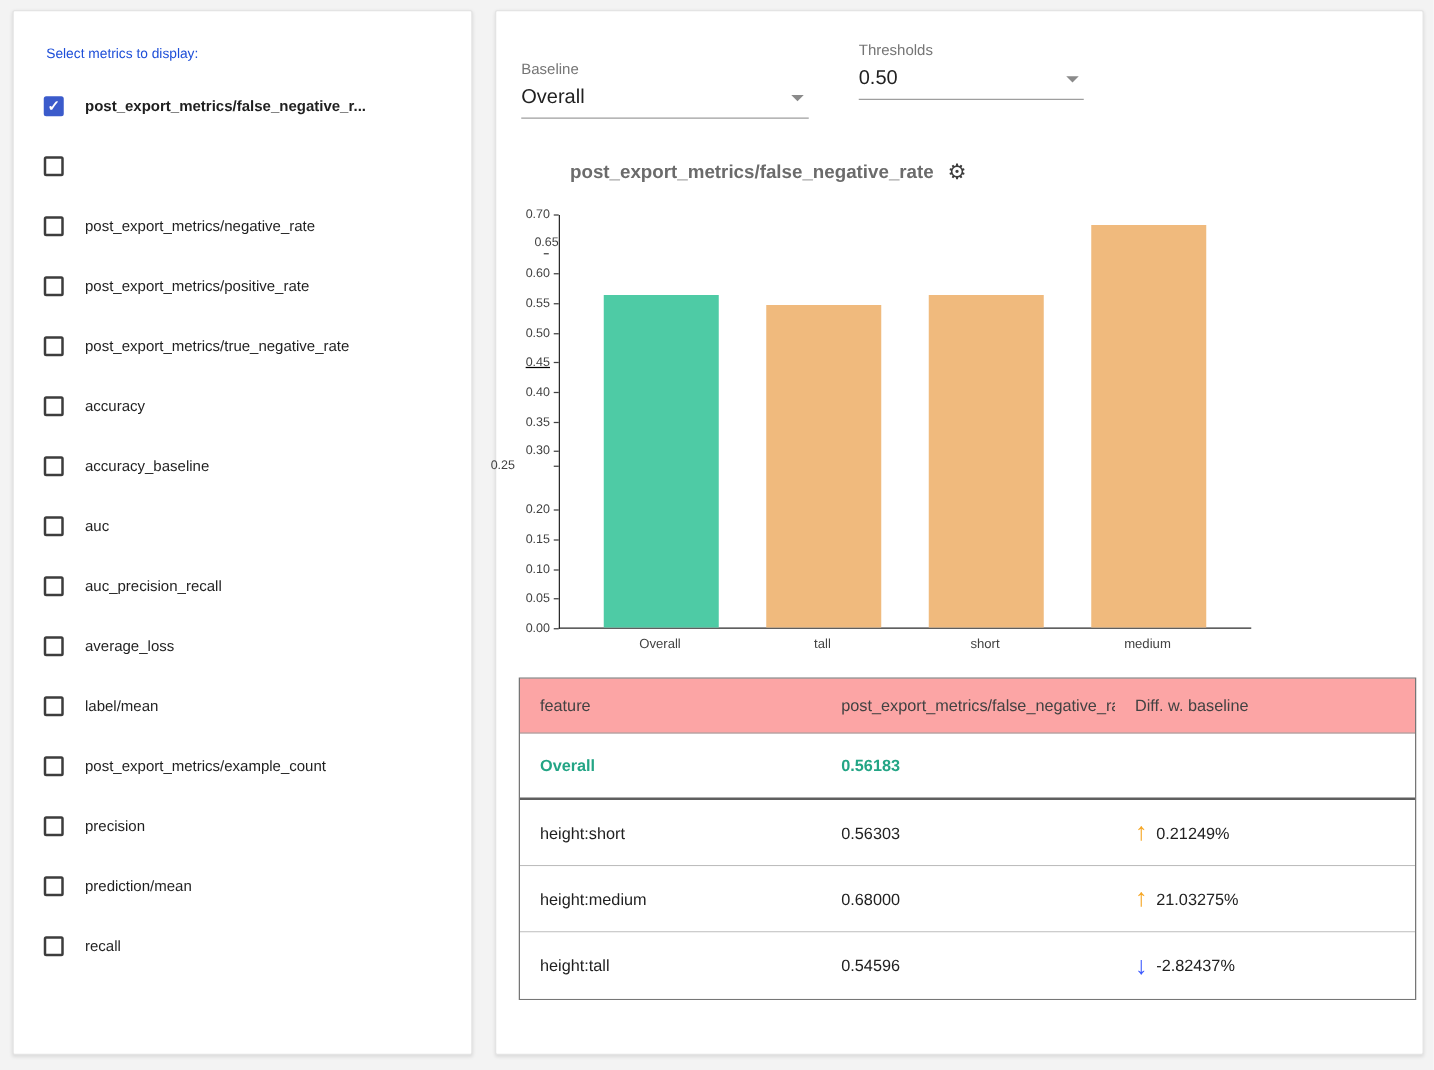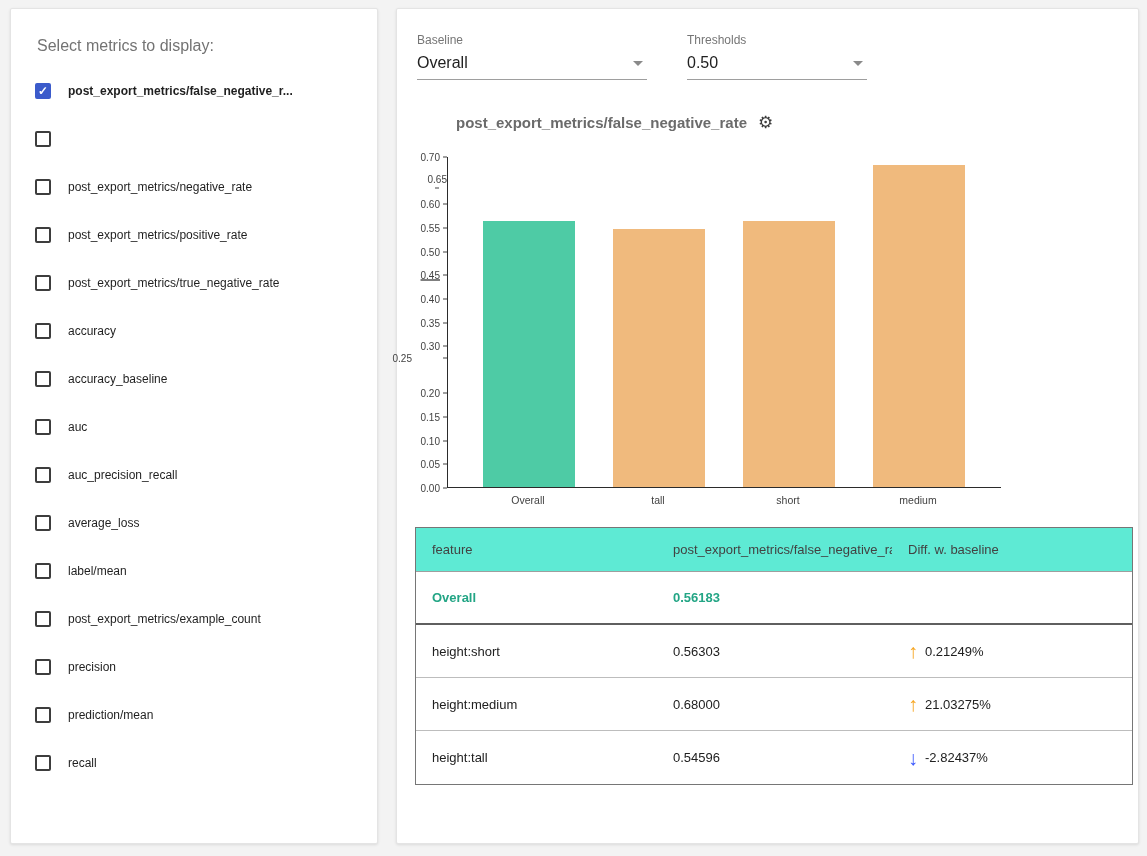--- a/index.html
+++ b/index.html
@@ -6,33 +6,33 @@
   html,body { width:1147px; height:856px; overflow:hidden; }
   body { font-family:"Liberation Sans", sans-serif; background:#f3f3f3; }
   .page { position:relative; width:1147px; height:856px; }
 
   .card { position:absolute; background:#fff; border:1px solid #e4e4e4; border-radius:2px;
           box-shadow:0 1px 3px rgba(0,0,0,0.10); }
   .card.left  { left:10px;  top:8px; width:368px; height:836px; padding:24px 24px; }
   .card.right { left:396px; top:8px; width:743px; height:836px; padding:20px 18px; }
 
   
-  .panel-title { font-size:16px; color:#737373; margin:4px 0 12px 2px; }
+  .panel-title { font-size:11px; color:#1d4ed8; margin:4px 0 12px 2px; }
   .metric-item { height:48px; display:flex; align-items:center; gap:17px; cursor:pointer; }
   .checkbox { width:16px; height:16px; flex:0 0 16px; border:2px solid #3d3d3d; border-radius:2px;
               display:flex; align-items:center; justify-content:center;
               font-size:12px; line-height:1; color:#fff; }
   .checkbox.checked { border-color:var(--checkbox-checked); background:var(--checkbox-checked); font-weight:bold; }
   .metric-label { font-size:12px; color:#1f1f1f; white-space:nowrap; }
   .metric-label.selected { font-weight:bold; }
 
   
   .controls { display:flex; gap:40px; margin:4px 0 0 2px; }
   .dropdown { cursor:pointer; }
-  .dropdown.baseline { width:230px; }
+  .dropdown.baseline { width:230px;margin-top:15px; }
   .dropdown.thresholds { width:180px; }
   .dd-label { font-size:12px; color:#757575; margin-bottom:7px; }
   .dd-value-row { display:flex; justify-content:space-between; align-items:center;
                   border-bottom:1px solid #9e9e9e; padding-bottom:7px; }
   .dd-value { font-size:16px; color:#212121; }
   .dd-arrow { width:0; height:0; border-left:5px solid transparent; border-right:5px solid transparent;
               border-top:5px solid #8a8a8a; margin-right:4px; }
 
   
   .chart-header { margin:34px 0 0 41px; display:flex; align-items:center; gap:11px; }
@@ -48,21 +48,21 @@
   .plot { position:absolute; left:32px; top:0; width:554px; height:331px;
           border-left:1px solid #2b2b2b; border-bottom:1px solid #2b2b2b; }
   .bars { position:absolute; left:0; right:0; bottom:0; top:0; display:flex; align-items:flex-end; padding-left:16px; }
   .bar-slot { width:130px; height:100%; display:flex; align-items:flex-end; justify-content:center; }
   .bar { width:92px; cursor:pointer; }
   .x-labels { position:absolute; left:32px; top:337px; width:554px; display:flex; padding-left:16px; }
   .xtick { width:130px; text-align:center; font-size:10.5px; color:#424242; }
 
   
   .metric-table { margin-top:10px; width:718px; border:1px solid #767676; background:#fff; }
-  .t-head { display:grid; grid-template-columns:241px 235px 1fr; background:#5eead4;
+  .t-head { display:grid; grid-template-columns:241px 235px 1fr; background:#fca5a5;
             height:44px; align-items:center; border-bottom:1px solid #9e9e9e; }
   .th { padding-left:16px; font-size:13px; color:#424242; white-space:nowrap; overflow:hidden; }
   .tr { display:grid; grid-template-columns:241px 235px 1fr; height:53px; align-items:center;
         border-bottom:1px solid #bdbdbd; background:#fff; cursor:pointer; }
   .tr:last-child { border-bottom:none; }
   .tr.baseline { border-bottom:2px solid #5f5f5f; }
   .td { padding-left:16px; font-size:13px; color:#212121; }
   .tr.baseline .td { color:var(--baseline-text); font-weight:bold; }
   .diff-cell { display:flex; align-items:center; gap:7px; }
   .diff-arrow { font-size:20px; line-height:1; font-weight:bold; }

